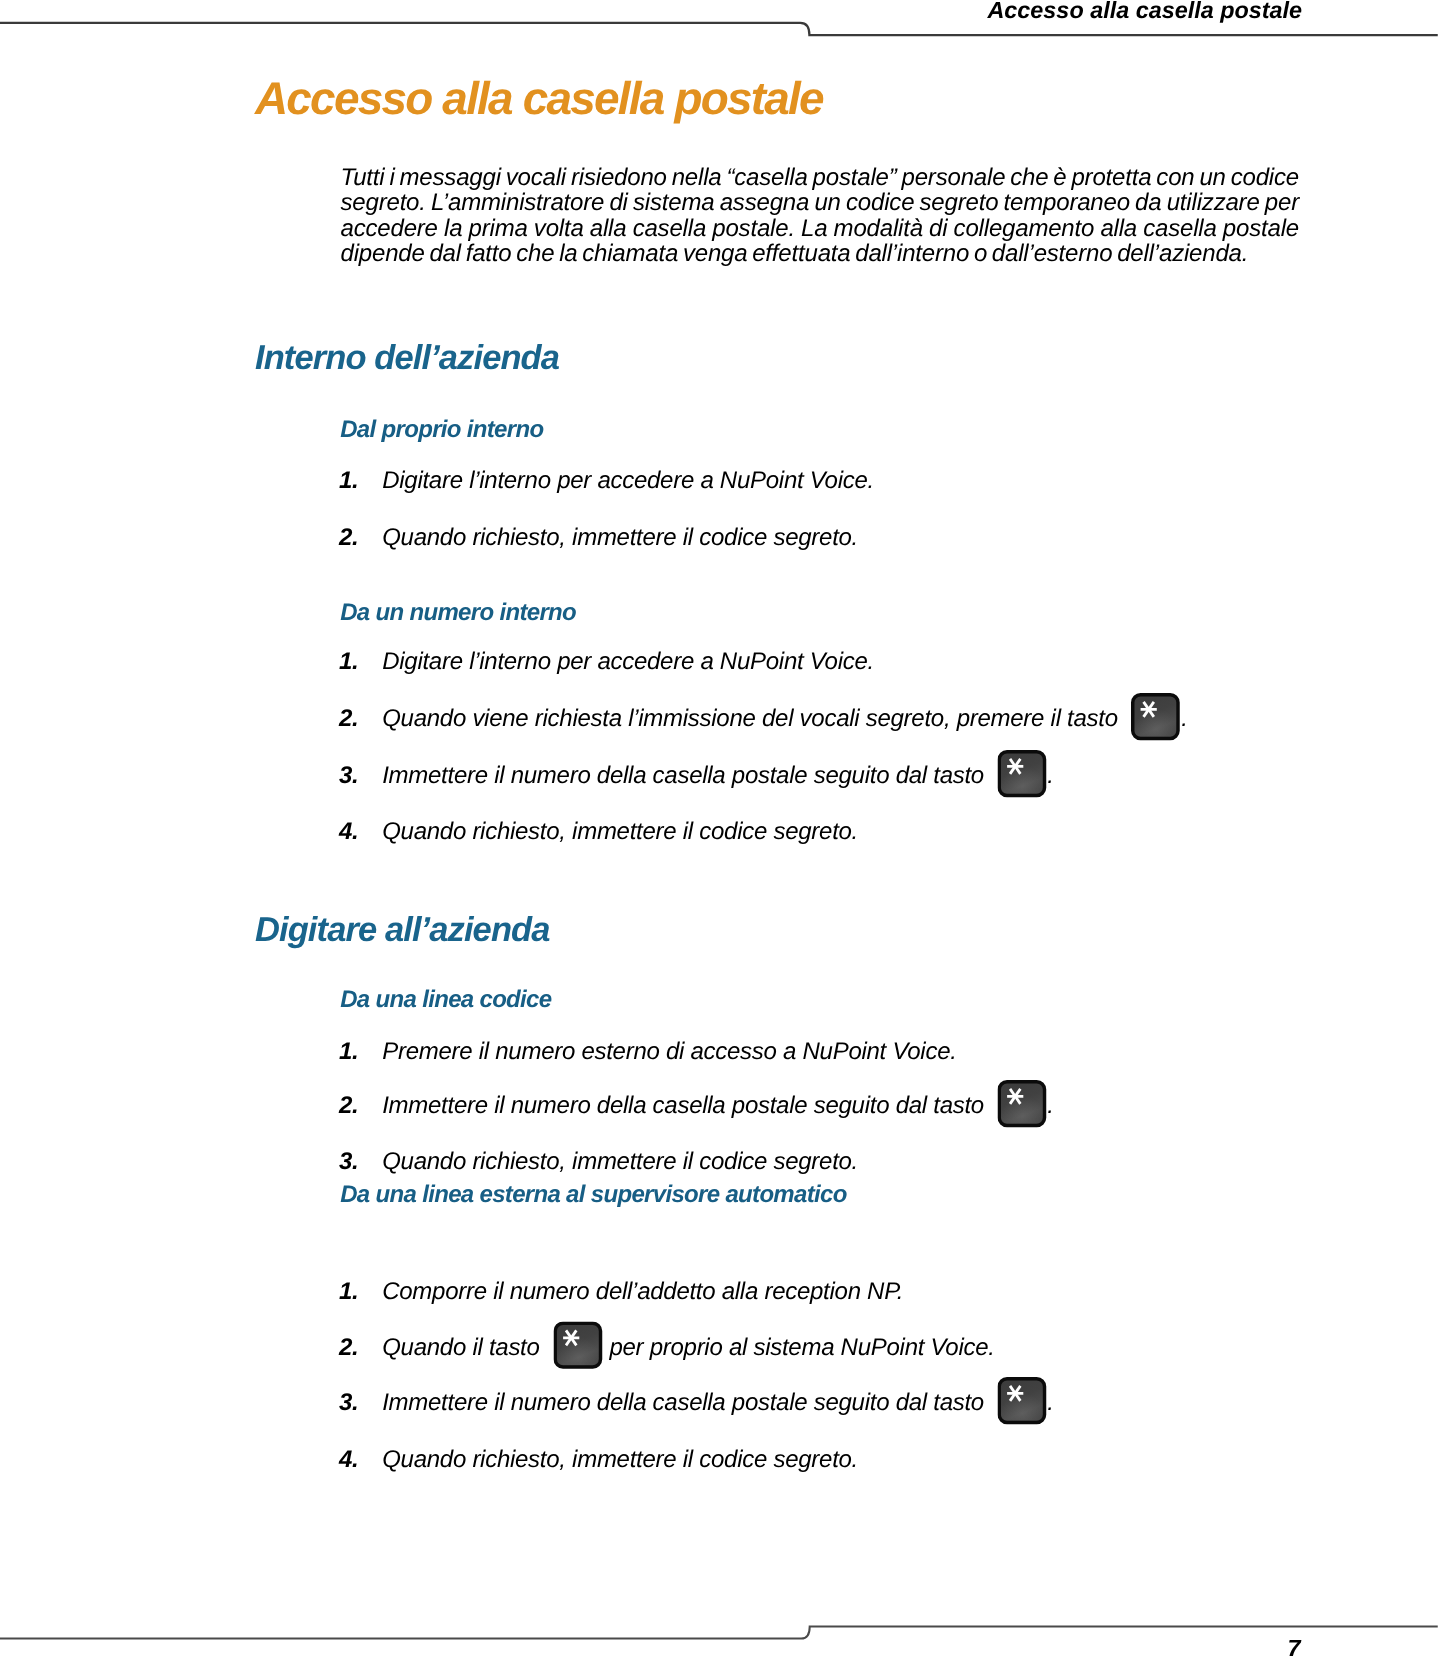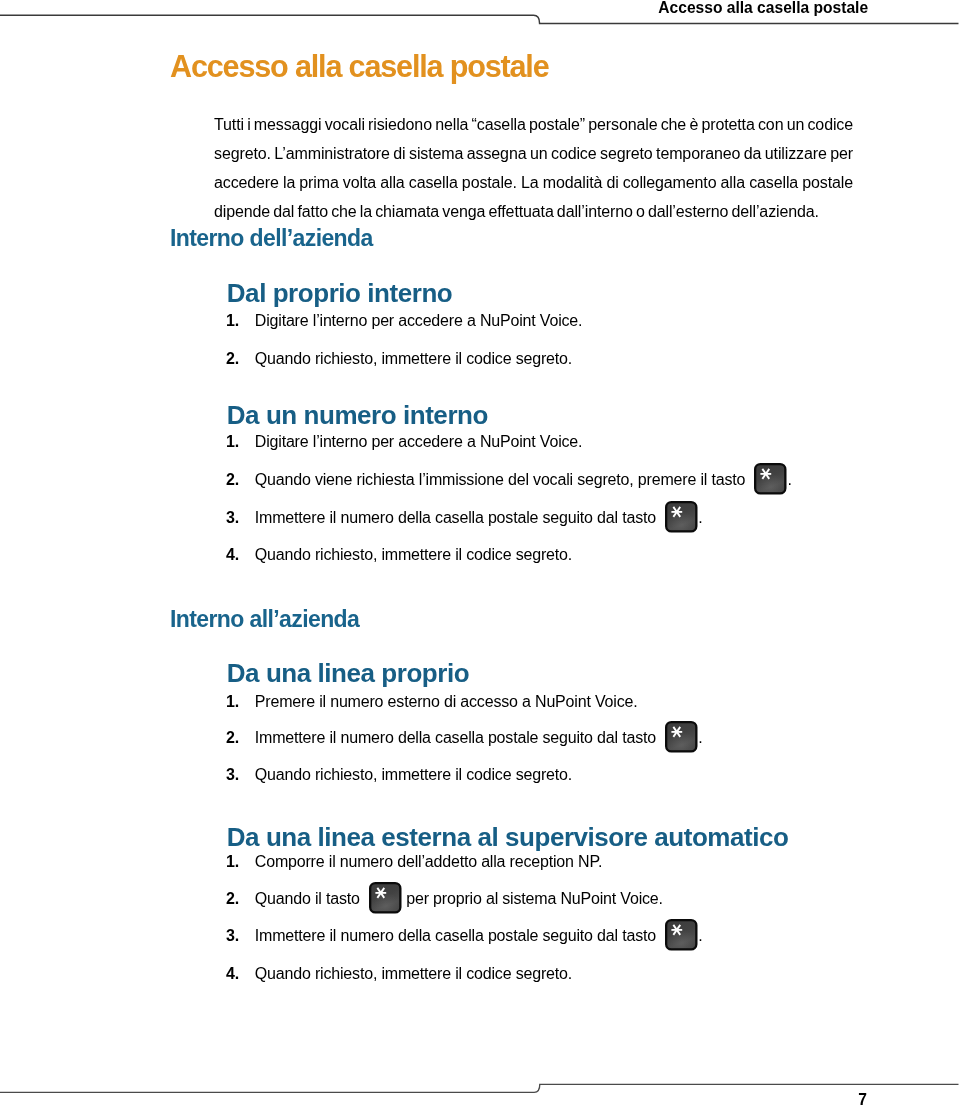--- a/index.html
+++ b/index.html
@@ -1,31 +1,31 @@
 <!DOCTYPE html>
 <html><head>
 <meta charset="utf-8">
 <style>
   html,body{margin:0;padding:0;}
   body{width:960px;height:1105px;background:#ffffff;
        font-family:"Liberation Sans",sans-serif;color:#000;
        position:relative;overflow:hidden;
        -webkit-font-smoothing:antialiased;}
-  .page{position:absolute;left:0;top:0;width:944px;height:1105px;}
+  .page{position:absolute;left:0;top:0;width:944px;height:1105px;font-style:italic;}
 
   .hdr-text{position:absolute;left:658.3px;top:0px;font-size:15.6px;font-weight:bold;color:#000;white-space:nowrap;line-height:16px;}
   .rule-top{position:absolute;left:0px;top:0px;}
   .rule-bot{position:absolute;left:0px;top:1070px;}
 
   .title{position:absolute;left:170px;top:49px;font-size:30.6px;letter-spacing:-1.18px;font-weight:bold;color:#E2911F;white-space:nowrap;}
 
-  .body-p{position:absolute;left:214px;top:109.5px;width:639px;font-size:16px;letter-spacing:-0.12px;word-spacing:-1.15px;line-height:29px;color:#000;text-align:justify;}
+  .body-p{position:absolute;left:227px;top:109.5px;width:639px;font-size:16px;letter-spacing:-0.12px;word-spacing:-1.15px;line-height:17px;color:#000;text-align:justify;}
 
   .h2{position:absolute;left:170px;font-size:23px;letter-spacing:-0.6px;font-weight:bold;color:#19648C;white-space:nowrap;}
-  .h3{position:absolute;left:226.8px;font-size:26px;letter-spacing:-0.45px;font-weight:bold;color:#175E85;white-space:nowrap;}
+  .h3{position:absolute;left:226.8px;font-size:16px;letter-spacing:-0.45px;font-weight:bold;color:#175E85;white-space:nowrap;}
 
   .section,.subsection{position:static;}
   .list{position:static;margin:0;padding:0;list-style:none;}
   .li{position:absolute;left:226px;font-size:16px;letter-spacing:-0.18px;color:#000;white-space:nowrap;height:18px;line-height:18px;}
   .li .n{position:absolute;left:0px;top:0px;font-weight:bold;}
   .li .t{position:absolute;left:28.8px;top:0px;}
 
   .key{display:inline-block;width:32px;height:0px;position:relative;vertical-align:baseline;overflow:visible;margin-left:5.5px;margin-right:0.5px;}
   .key svg{position:absolute;left:-1px;top:-22px;}
 
@@ -117,23 +117,23 @@
                 </svg></span><span>.</span></span>
           </div>
         <div class="li" style="top:546.1px">
             <span class="n">4.</span>
             <span class="t"><span>Quando richiesto, immettere il codice segreto.</span></span>
           </div>
       </div>
     </div>
   </div>
   <div class="section">
-    <div class="h2" style="top:606px">Interno all’azienda</div>
-    <div class="subsection">
-      <div class="h3" style="top:658.3px">Da una linea proprio</div>
+    <div class="h2" style="top:606px">Digitare all’azienda</div>
+    <div class="subsection">
+      <div class="h3" style="top:658.3px">Da una linea codice</div>
       <div class="list">
         <div class="li" style="top:693px">
             <span class="n">1.</span>
             <span class="t"><span>Premere il numero esterno di accesso a NuPoint Voice.</span></span>
           </div>
         <div class="li" style="top:728.9px">
             <span class="n">2.</span>
             <span class="t"><span>Immettere il numero della casella postale seguito dal tasto </span><span class="key" title="*"><svg width="33" height="32" viewBox="0 0 33 32" aria-hidden="true">
                   <defs>
                     <linearGradient id="kgA3" x1="0.18" y1="0" x2="0.6" y2="1">
@@ -156,21 +156,21 @@
                   </g>
                 </svg></span><span>.</span></span>
           </div>
         <div class="li" style="top:766.3px">
             <span class="n">3.</span>
             <span class="t"><span>Quando richiesto, immettere il codice segreto.</span></span>
           </div>
       </div>
     </div>
     <div class="subsection">
-      <div class="h3" style="top:822px">Da una linea esterna al supervisore automatico</div>
+      <div class="h3" style="top:788px">Da una linea esterna al supervisore automatico</div>
       <div class="list">
         <div class="li" style="top:852.5px">
             <span class="n">1.</span>
             <span class="t"><span>Comporre il numero dell’addetto alla reception NP.</span></span>
           </div>
         <div class="li" style="top:890.3px">
             <span class="n">2.</span>
             <span class="t"><span>Quando il tasto </span><span class="key" title="*"><svg width="33" height="32" viewBox="0 0 33 32" aria-hidden="true">
                   <defs>
                     <linearGradient id="kgA4" x1="0.18" y1="0" x2="0.6" y2="1">

